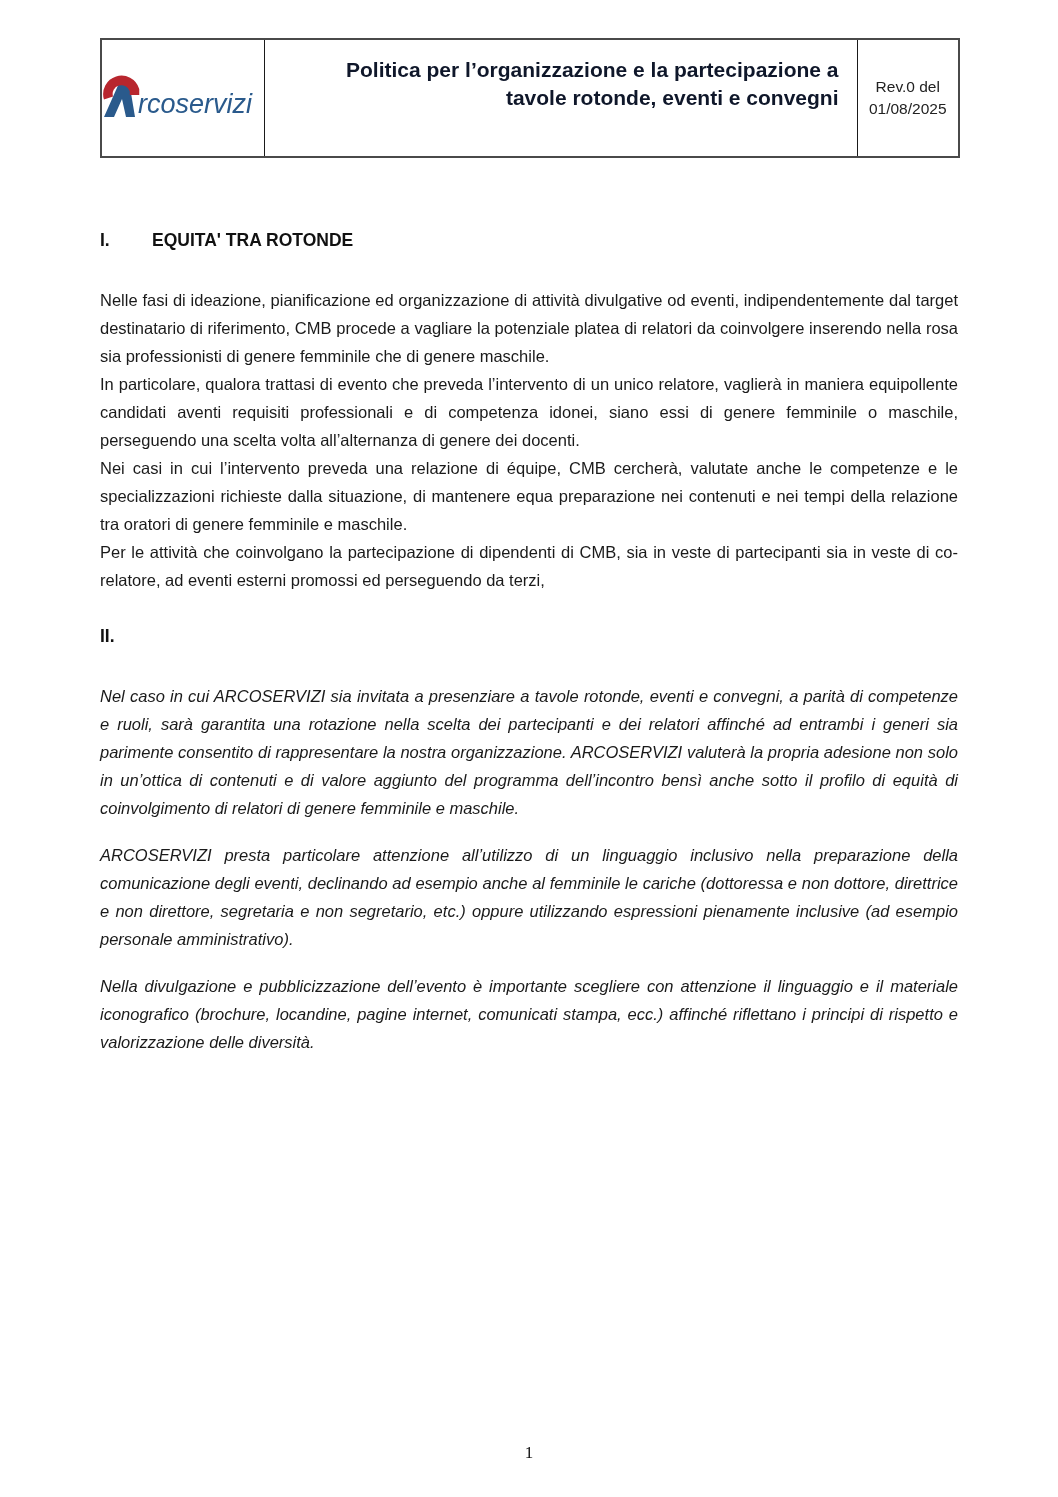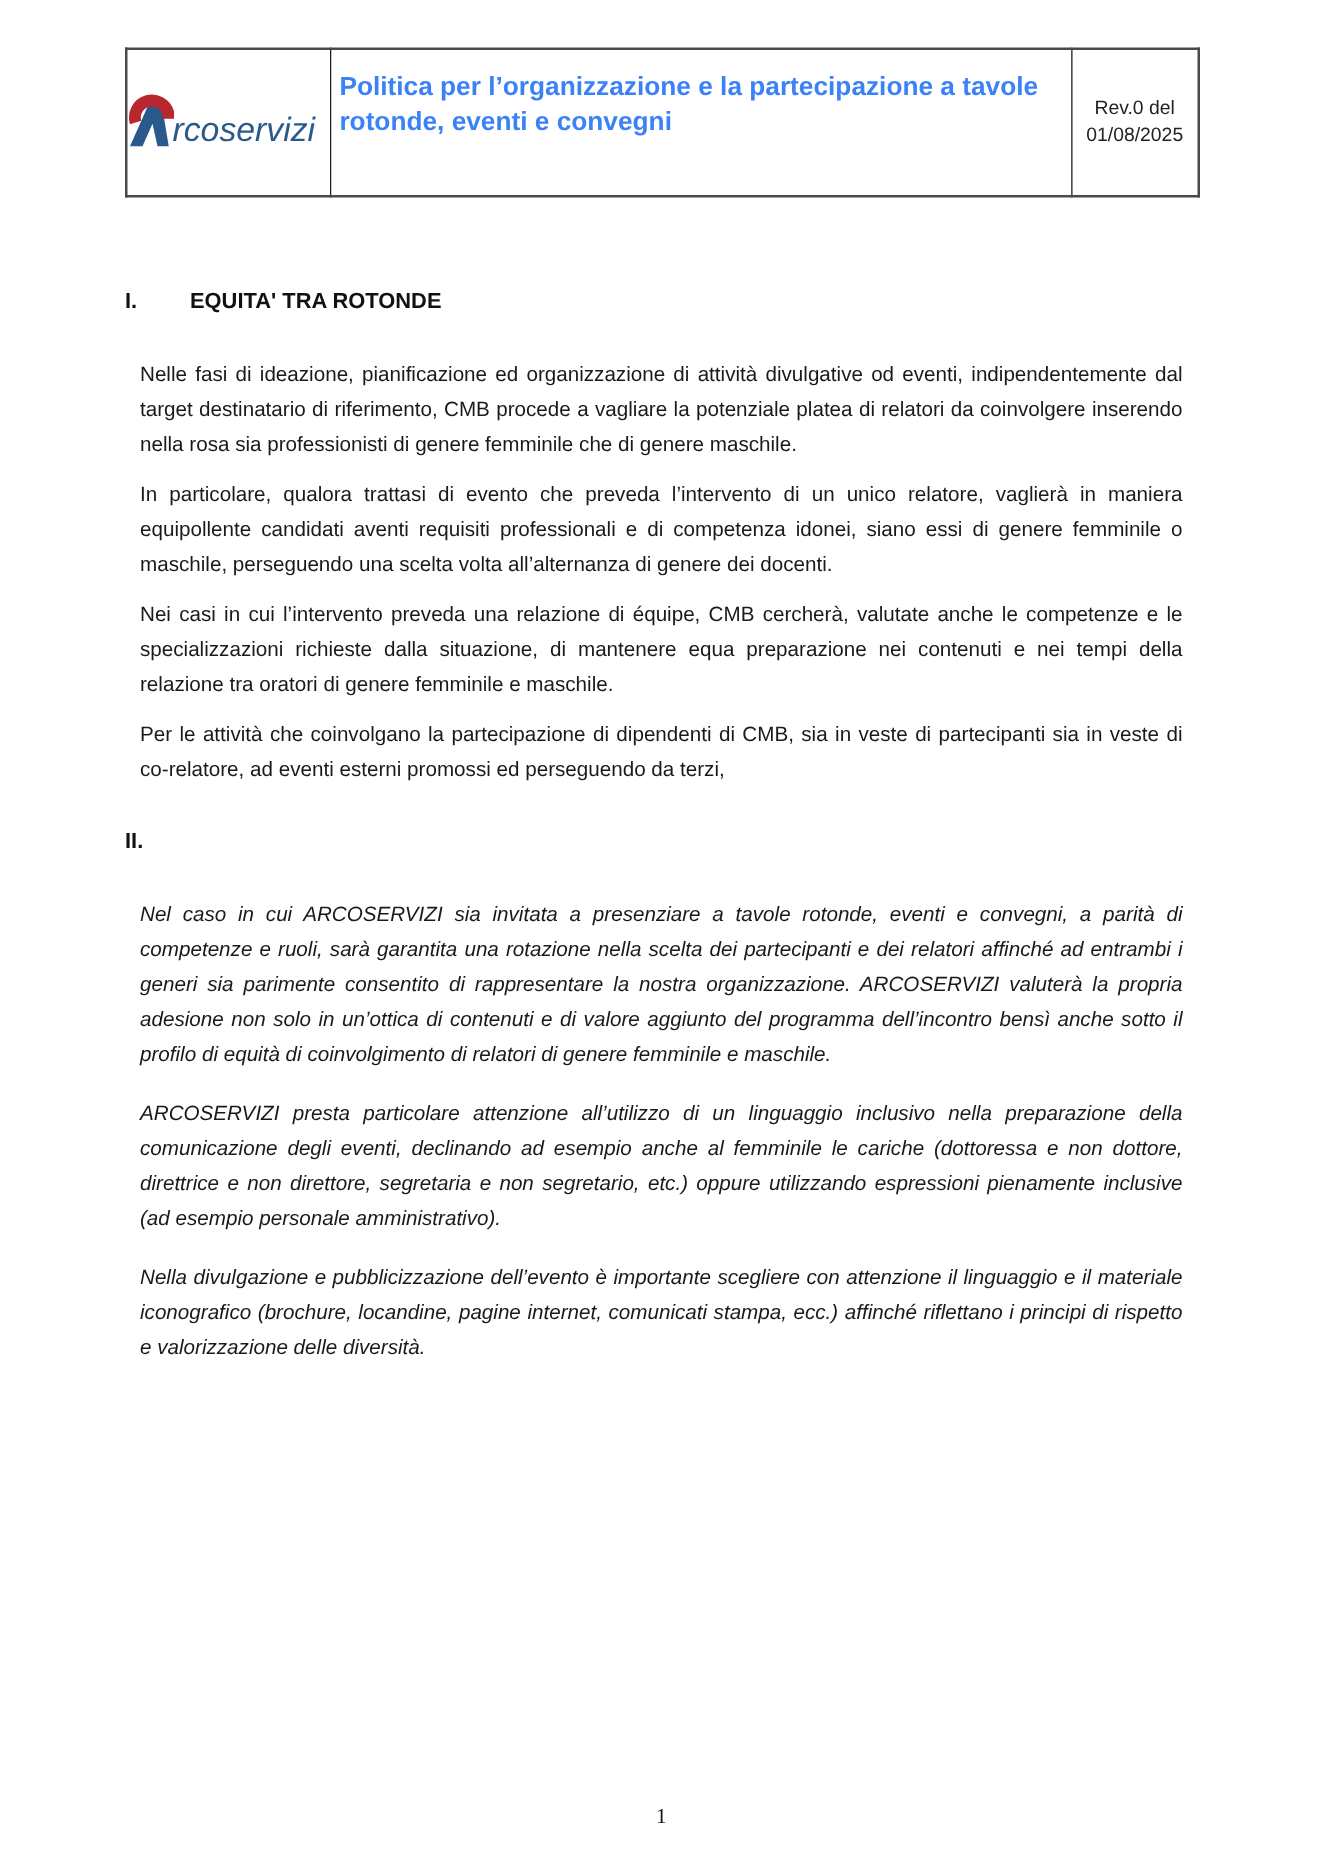--- a/index.html
+++ b/index.html
@@ -21,23 +21,23 @@
     border:2px solid #4a4a4a;
     table-layout:fixed;
   }
   table.header-table td {
     border:1px solid #1a1a1a;
     height:118px;
     box-sizing:border-box;
   }
   td.cell-logo  { width:163px; vertical-align:middle; }
   td.cell-title {
-    width:593px; text-align:left; vertical-align:top;
-    padding:16px 18px 0 7px;
-    font-weight:bold; font-size:21px; line-height:28px; color:#3b82f6;
+    width:593px; text-align:right; vertical-align:top;
+    padding:16px 18px 0 18px;
+    font-weight:bold; font-size:21px; line-height:28px; color:#0f172a;
   }
   td.cell-rev {
     width:102px; text-align:center; vertical-align:middle;
     font-size:15.5px; line-height:22px; color:#222;
     padding:0 4px;
   }
 
   
   .section-heading {
     display:flex;
@@ -47,21 +47,21 @@
     color:#111;
     margin:30px 0 34px 0;
   }
   .section-heading .num { width:52px; flex:0 0 52px; }
   .section-first .section-heading { margin-top:70px; }
 
   p.body-par {
     font-size:16.5px;
     line-height:28px;
     text-align:justify;
-    margin:12px;
+    margin:0;
   }
   p.body-par.spaced { margin-bottom:19px;font-style:italic; }
 
   
   .page-number {
     position:absolute;
     left:0; right:0; bottom:34px;
     text-align:center;
     font-family:"Liberation Serif", serif;
     font-size:17px;

